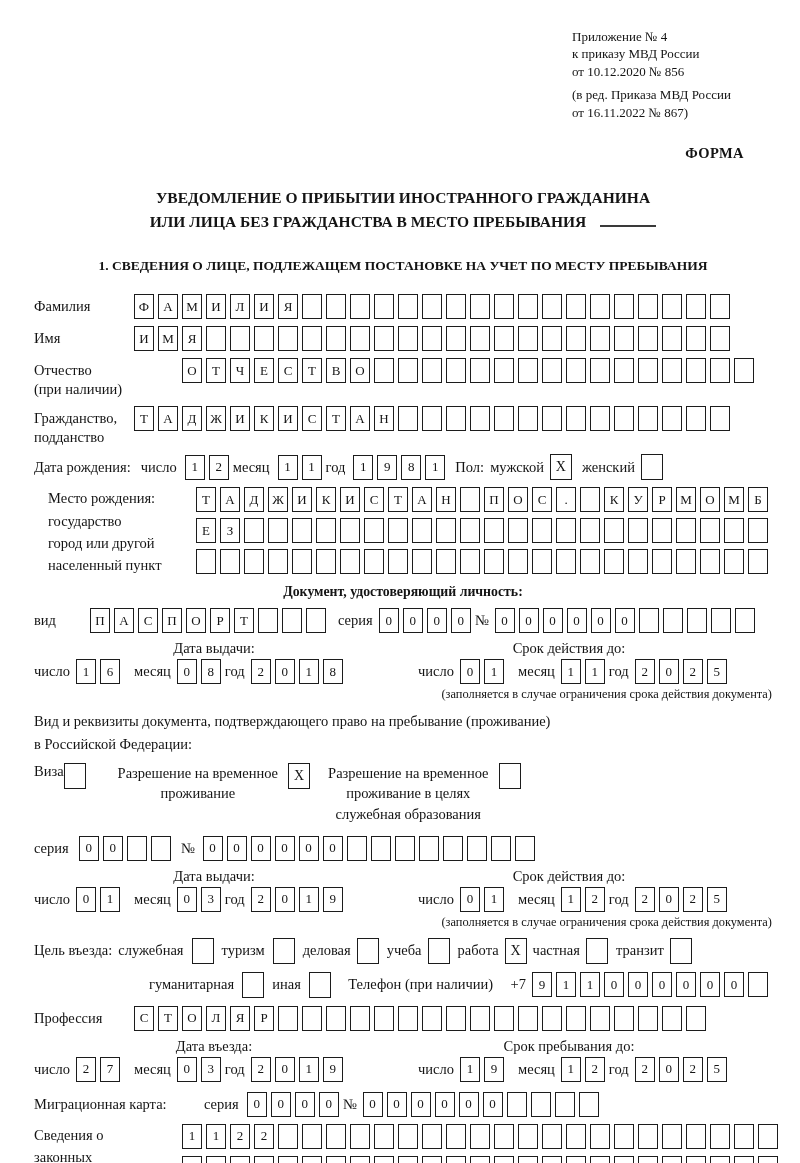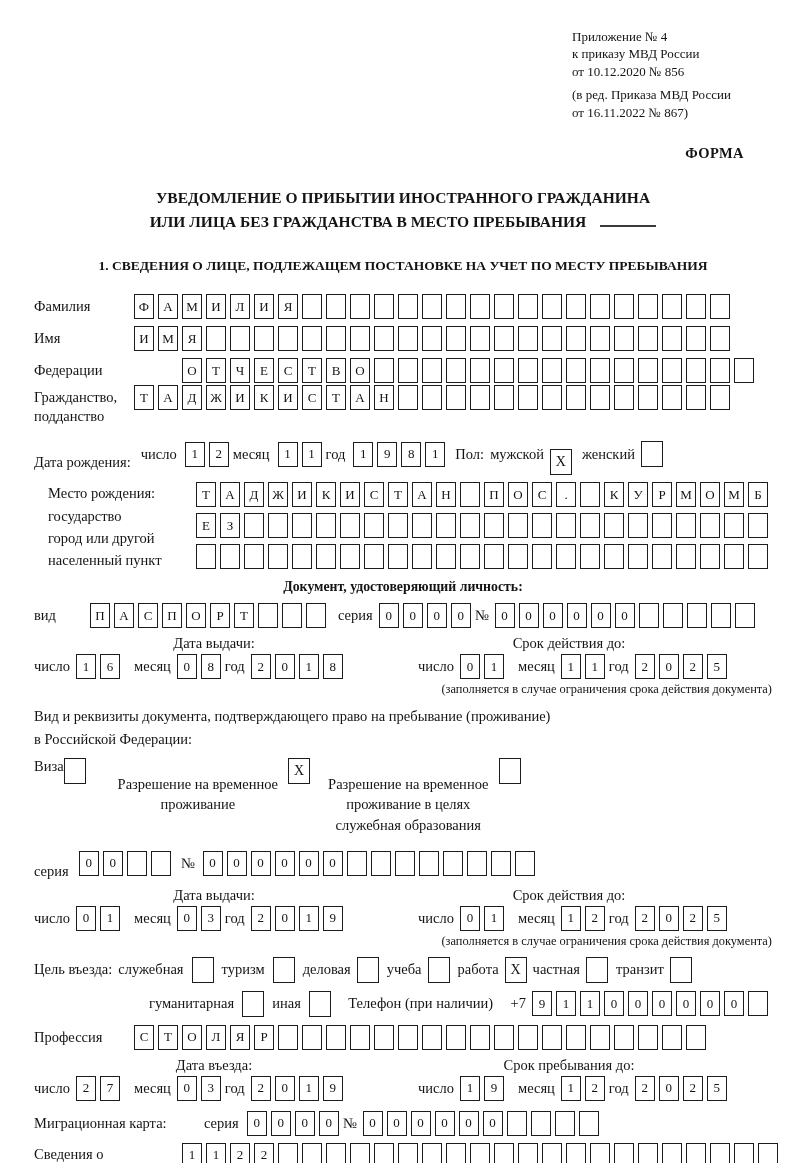--- a/index.html
+++ b/index.html
@@ -43,21 +43,21 @@
   .doc-head { text-align:center; font-weight:bold; font-size:13.8px; margin:4px 0 8px; }
   .plain { font-size:14.5px; line-height:1.55; }
   .visa-row { display:flex; align-items:flex-start; margin:8px 0 12px; }
   .visa-row .opt { display:flex; align-items:flex-start; }
   .visa-row .multiline { text-align:center; font-size:14.5px; line-height:1.4; }
   .purpose-row { display:flex; align-items:center; margin-bottom:8px; }
   .rep-block { display:flex; margin-bottom:4px; }
   .rep-labels { flex:0 0 148px; font-size:14.5px; line-height:1.55; }
   .rep-rows .cells { margin-bottom:7px; } .gap6{width:6px;} .gap8{width:8px;} .gap10{width:10px;}
   .gap14{width:14px;} .gap18{width:18px;} .gap24{width:24px;} .gap30{width:30px;}
-  .mr6{margin-right:6px;} .mr8{margin-right:8px;} .mr10{margin-right:10px;margin-top:16px;}
+  .mr6{margin-right:6px;} .mr8{margin-right:8px;} .mr10{margin-right:10px;}
   .indent115{margin-left:115px;}
   .place-rows .cells{margin-bottom:6px;}
 </style>
 </head>
 <body>
 
 <div class="page">
 
   <div class="appendix">
     <div>
@@ -137,21 +137,21 @@
         <span class="cell"></span>
         <span class="cell"></span>
         <span class="cell"></span>
         <span class="cell"></span>
         <span class="cell"></span>
         <span class="cell"></span>
       </span>
   </div>
 
   <div class="row" style="margin-bottom:2px;">
-    <span class="lblcol-w">Федерации</span>
+    <span class="lblcol-w">Отчество</span>
     <span class="cells">
         <span class="cell">О</span>
         <span class="cell">Т</span>
         <span class="cell">Ч</span>
         <span class="cell">Е</span>
         <span class="cell">С</span>
         <span class="cell">Т</span>
         <span class="cell">В</span>
         <span class="cell">О</span>
         <span class="cell"></span>
@@ -165,20 +165,21 @@
         <span class="cell"></span>
         <span class="cell"></span>
         <span class="cell"></span>
         <span class="cell"></span>
         <span class="cell"></span>
         <span class="cell"></span>
         <span class="cell"></span>
         <span class="cell"></span>
       </span>
   </div>
+  <div class="sub">(при наличии)</div>
 
   <div class="row" style="margin-bottom:2px;">
     <span class="lblcol">Гражданство,</span>
     <span class="cells">
         <span class="cell">Т</span>
         <span class="cell">А</span>
         <span class="cell">Д</span>
         <span class="cell">Ж</span>
         <span class="cell">И</span>
         <span class="cell">К</span>

